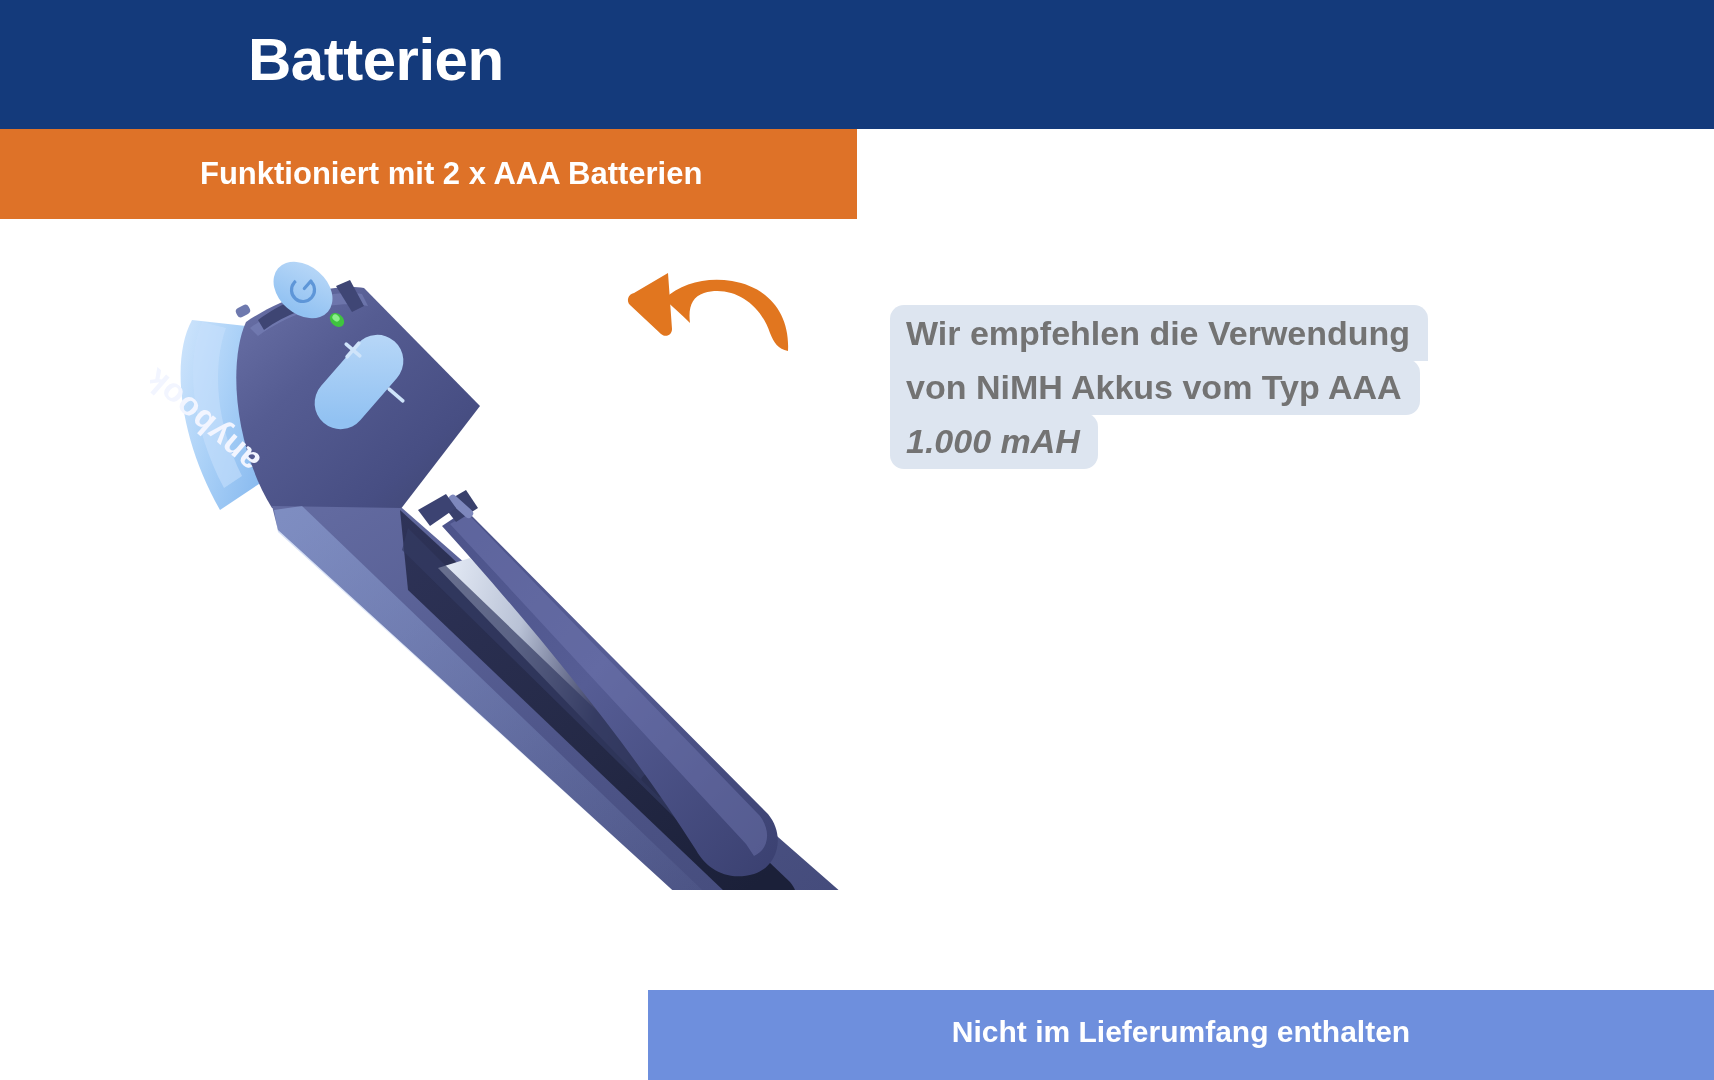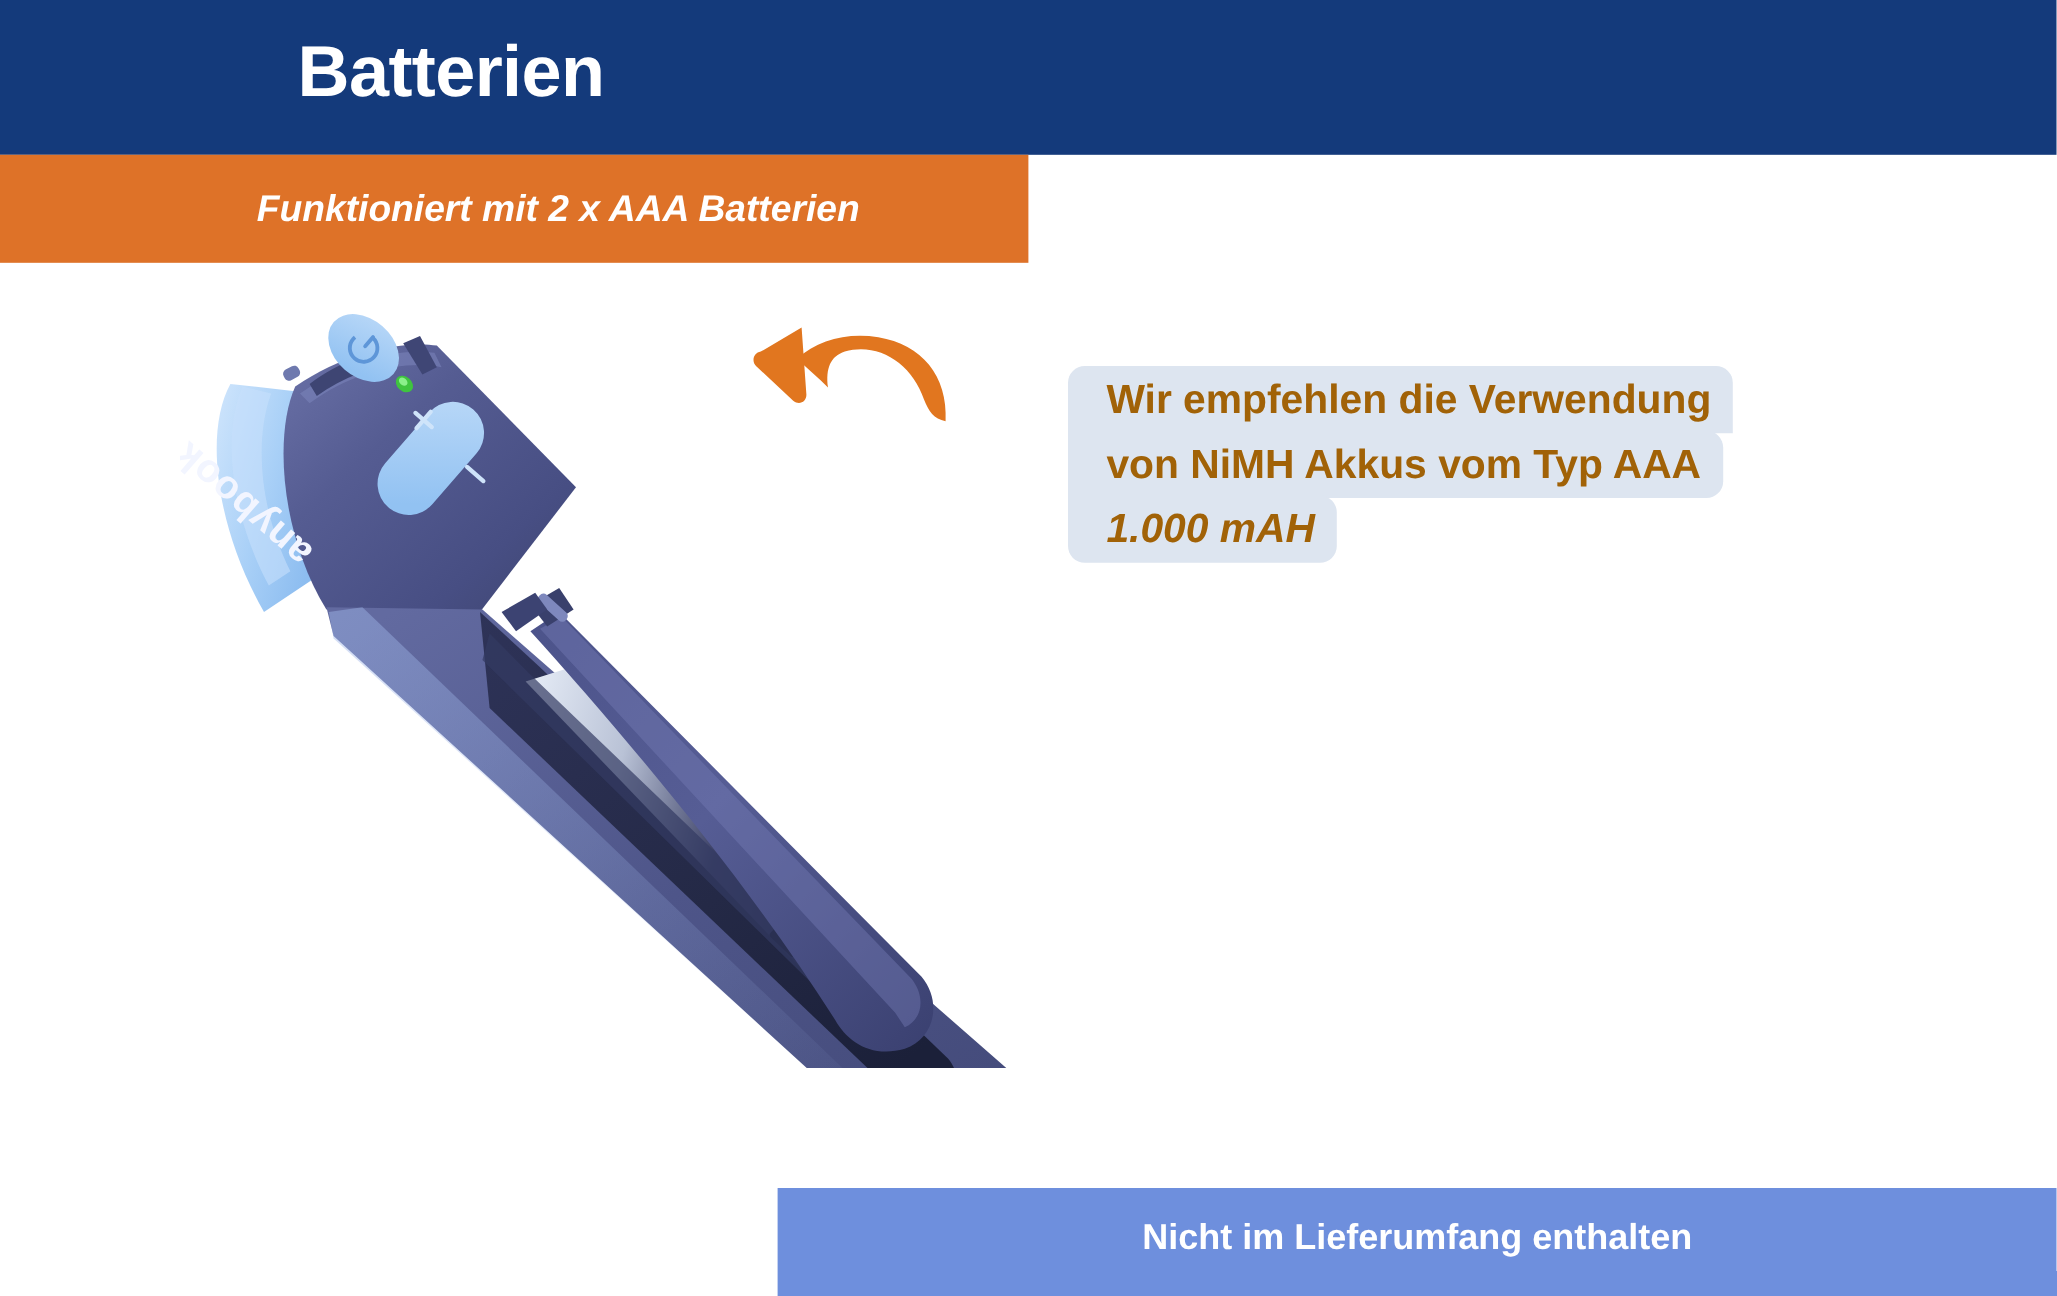--- a/index.html
+++ b/index.html
@@ -22,23 +22,23 @@
     font-size:60px;font-weight:bold;color:#ffffff;
     letter-spacing:-0.5px;line-height:1;
     white-space:nowrap;
     margin-left:48px;
   }
   .subtitle-bar{
     position:absolute;left:0;top:129px;width:857px;height:90px;
     background:#DE7228;
   }
   .subtitle-text{
-    position:absolute;left:214px;top:145px;
+    position:absolute;left:200px;top:145px;
     font-size:31px;font-weight:bold;color:#ffffff;
-    line-height:58px;white-space:nowrap;font-style:italic;
+    line-height:58px;white-space:nowrap;
   }
 
   
   .bottom-banner{
     position:absolute;left:648px;top:990px;width:1066px;height:90px;
     background:#6E8FDD;
   }
   .bottom-banner-text{
     position:absolute;left:0;top:0;width:1066px;height:84px;
     display:flex;align-items:center;justify-content:center;
@@ -46,24 +46,24 @@
     white-space:nowrap;
   }
 
   
   .callout{
     position:absolute;left:890px;top:305px;width:640px;
   }
   .callout-line{
     display:block;width:max-content;max-width:620px;
     background:#DDE5F0;
-    color:#a16207;
+    color:#737373;
     font-size:34px;font-weight:bold;
     line-height:1.0;
-    padding:11px 18px 11px 32px;
+    padding:11px 18px 11px 16px;
     white-space:nowrap;
     box-decoration-break:clone;
   }
   .callout-line.l1{border-radius:14px 14px 0 0;}
   .callout-line.l2{border-radius:0 14px 14px 0;margin-top:-2px;}
   .callout-line.l3{border-radius:0 14px 14px 14px;margin-top:-2px;font-style:italic;}
 
   
   .arrow-wrap{position:absolute;left:620px;top:255px;width:200px;height:105px;}
 

